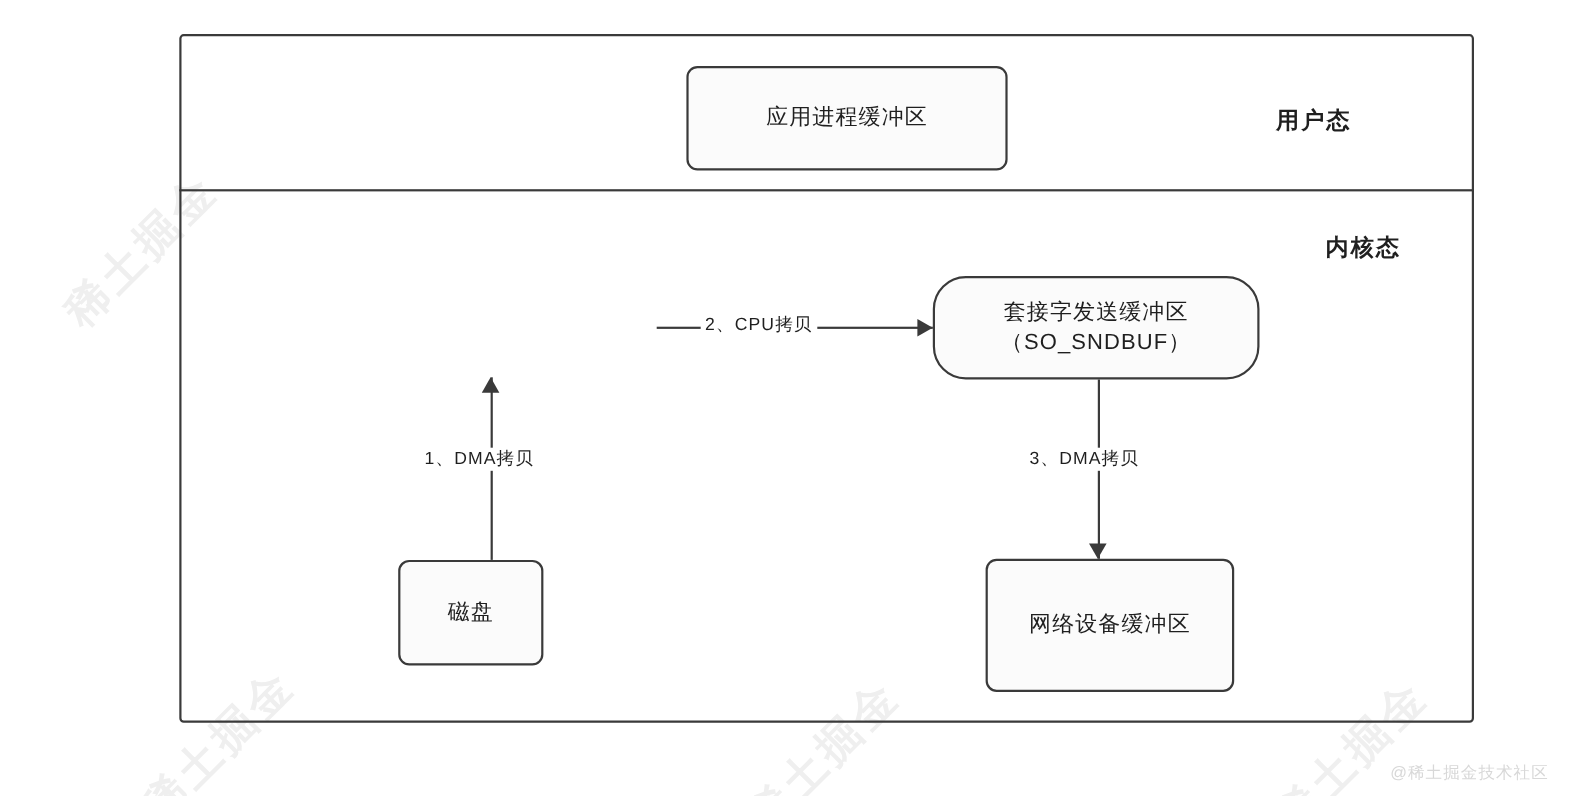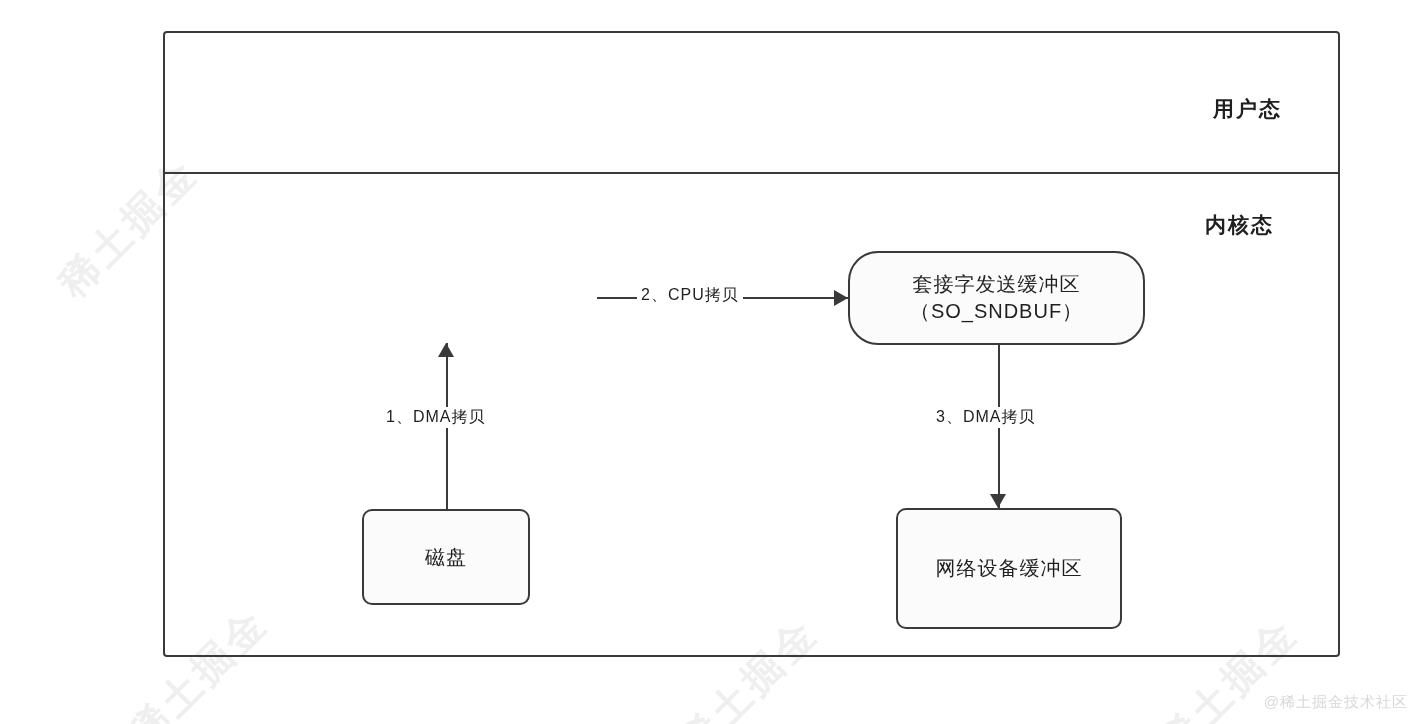--- a/index.html
+++ b/index.html
@@ -67,21 +67,21 @@
 
   
   .mode-label {
     position: absolute;
     font-size: 21px;
     font-weight: 700;
     color: #1f1f1f;
     letter-spacing: 2px;
     white-space: nowrap;
   }
-  .mode-user   { left: 1213px; top: 95px; text-align: right; }
+  .mode-user   { left: 1160px; top: 95px; text-align: right; }
   .mode-kernel { left: 1205px; top: 211px; }
 
   
   .node {
     position: absolute;
     box-sizing: border-box;
     border: 2px solid #3a3a3a;
     border-radius: 10px;
     background: #fbfbfb;
     display: flex;
@@ -91,21 +91,21 @@
     font-size: 20px;
     color: #1f1f1f;
     letter-spacing: 1px;
     line-height: 1.35;
   }
   .node .line2 { display: block; }
 
   .node-app      { left: 624px;  top: 60px;  width: 292px; height: 95px; }
   .node-fileread { left: 296px;  top: 251px; width: 301px; height: 92px; }
   .node-sockbuf  { left: 848px;  top: 251px; width: 297px; height: 94px; border-radius: 30px; }
-  .node-disk     { left: 362px;  top: 509px; width: 168px; height: 96px; justify-content: center; }
+  .node-disk     { left: 362px;  top: 509px; width: 132px; height: 96px; justify-content: center; }
   .node-netdev   { left: 854px;  top: 508px; width: 226px; height: 121px; margin-left: 42px; }
 
   
   .line-v {
     position: absolute;
     width: 0;
     border-left: 2px solid #3a3a3a;
   }
   .line-h {
     position: absolute;
@@ -153,20 +153,23 @@
   <div class="wm-diag" style="left:110px; top:650px;">稀土掘金</div>
   <div class="wm-diag" style="left:660px; top:660px;">稀土掘金</div>
   <div class="wm-diag" style="left:1140px; top:660px;">稀土掘金</div>
 
   <div class="frame"></div>
   <div class="divider"></div>
 
   <div class="mode-label mode-user">用户态</div>
   <div class="mode-label mode-kernel">内核态</div>
 
+  <div class="node node-app">
+    <span>应用进程缓冲区</span>
+  </div>
 
 
   <div class="node node-sockbuf">
     <span>
       <span>套接字发送缓冲区</span>
       <span class="line2">（SO_SNDBUF）</span>
     </span>
   </div>
 
   <div class="node node-disk">

